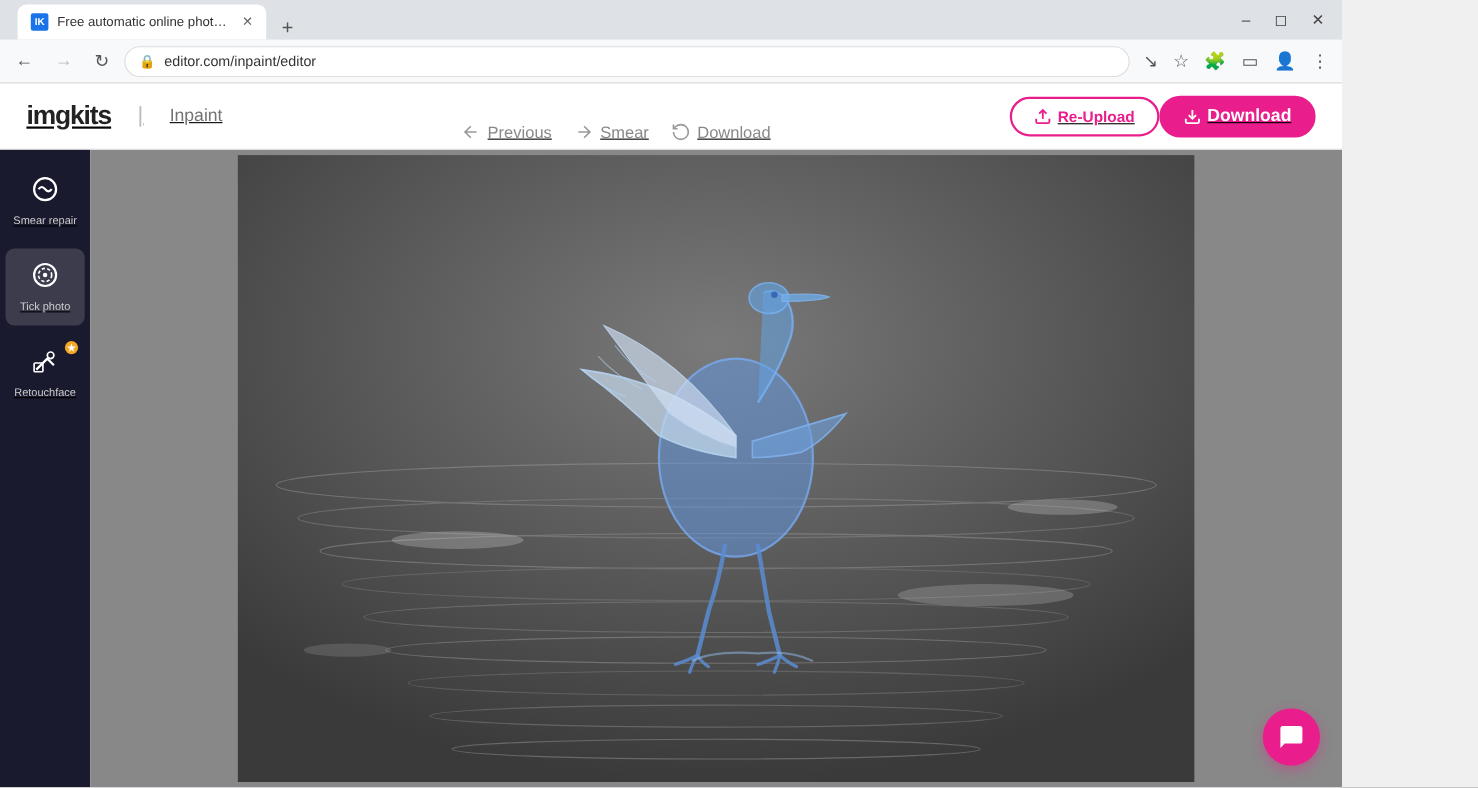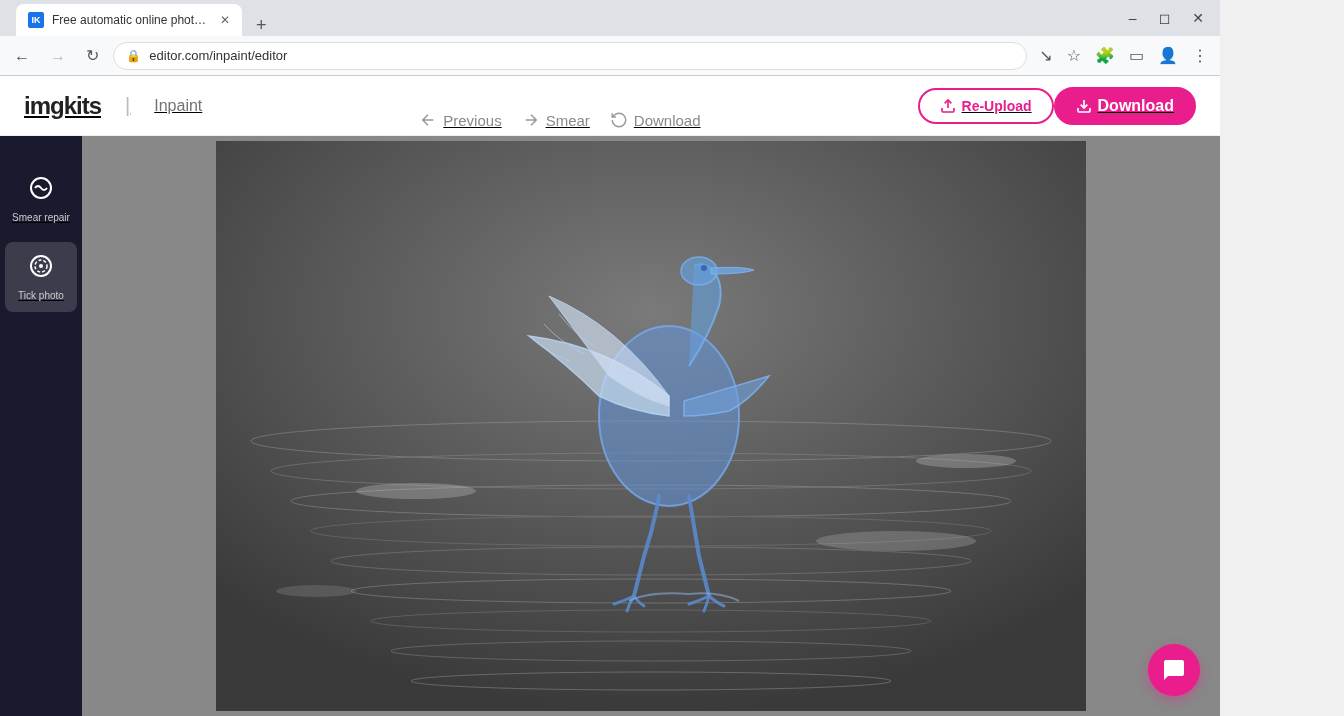--- a/index.html
+++ b/index.html
@@ -142,21 +142,21 @@
       overflow: hidden;
     }
 
     
     .sidebar {
       width: 82px;
       background: #1a1a2e;
       display: flex;
       flex-direction: column;
       align-items: center;
-      padding: 28px 0;
+      padding: 12px 0;
       gap: 8px;
     }
     .sidebar-item {
       width: 72px;
       display: flex;
       flex-direction: column;
       align-items: center;
       padding: 10px 0;
       border-radius: 8px;
       cursor: pointer;
@@ -328,20 +328,35 @@
             <svg width="28" height="28" viewBox="0 0 28 28" fill="none">
               <circle cx="14" cy="14" r="10" stroke="white" stroke-width="2"></circle>
               <ellipse cx="14" cy="14" rx="6" ry="6" stroke="white" stroke-width="1.5" stroke-dasharray="3 2"></ellipse>
               <circle cx="14" cy="14" r="2" fill="white"></circle>
             </svg>
           </span>
           <span class="sidebar-label">Tick photo</span>
         </div>
 
 
+        <div class="sidebar-item" style="position:relative;">
+          <div class="premium-badge">
+            <svg width="8" height="8" viewBox="0 0 8 8">
+                <polygon points="4,0 5,3 8,3 5.5,5 6.5,8 4,6 1.5,8 2.5,5 0,3 3,3" fill="#fff"></polygon>
+              </svg>
+          </div>
+          <span class="sidebar-icon">
+            <svg width="28" height="28" viewBox="0 0 28 28" fill="none">
+              <rect x="4" y="16" width="8" height="8" rx="1" stroke="white" stroke-width="1.5" fill="none"></rect>
+              <path d="M6 22 L16 12 L22 18" stroke="white" stroke-width="2" fill="none"></path>
+              <circle cx="19" cy="9" r="3" stroke="white" stroke-width="1.5" fill="none"></circle>
+            </svg>
+          </span>
+          <span class="sidebar-label">Retouchface</span>
+        </div>
 
       </div>
 
       <div class="canvas-area">
         <div class="image-canvas">
 
           <svg width="870" height="570" viewBox="0 0 870 570" style="position:absolute;top:0;left:0;">
             <defs>
               <radialGradient id="bgGrad" cx="50%" cy="30%" r="70%">
                 <stop offset="0%" stop-color="#7a7a7a"></stop>

